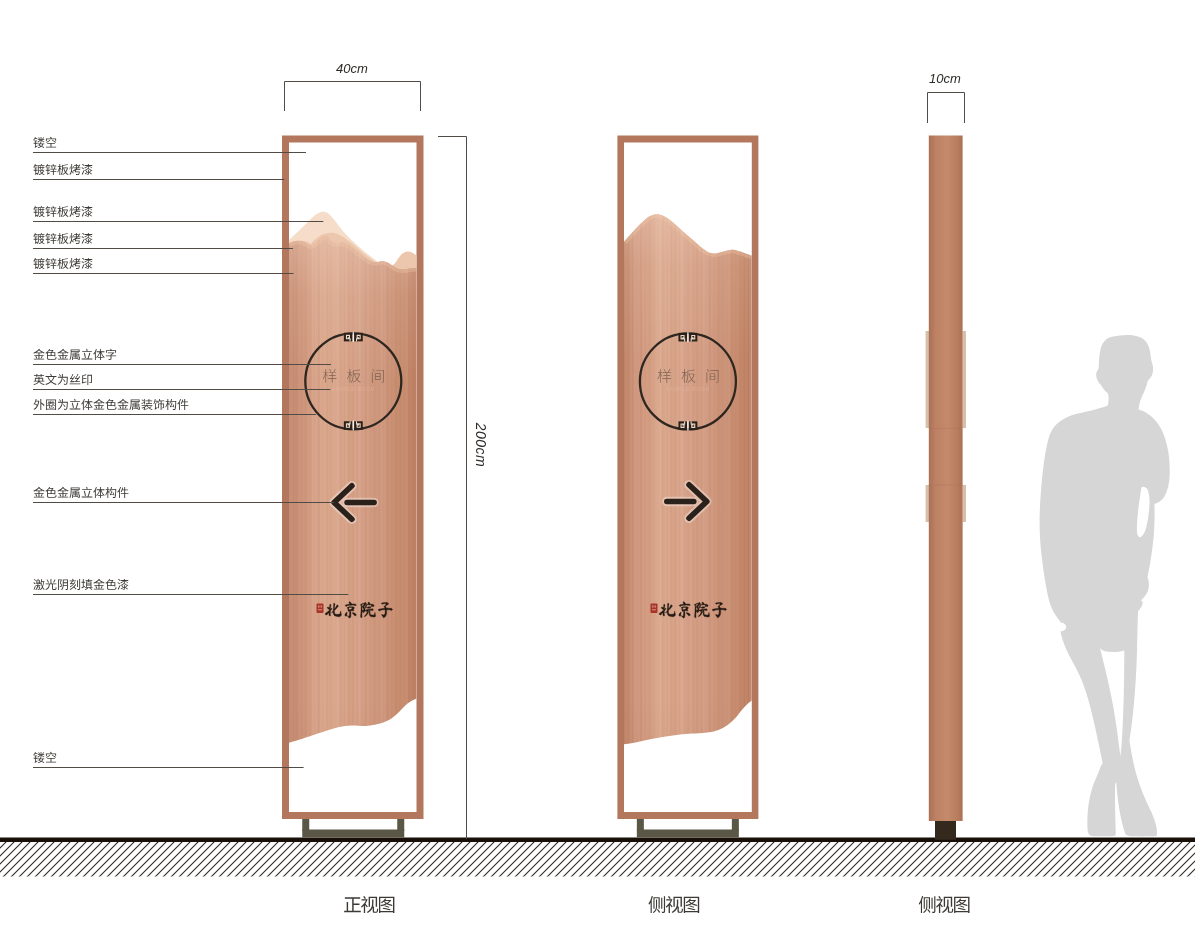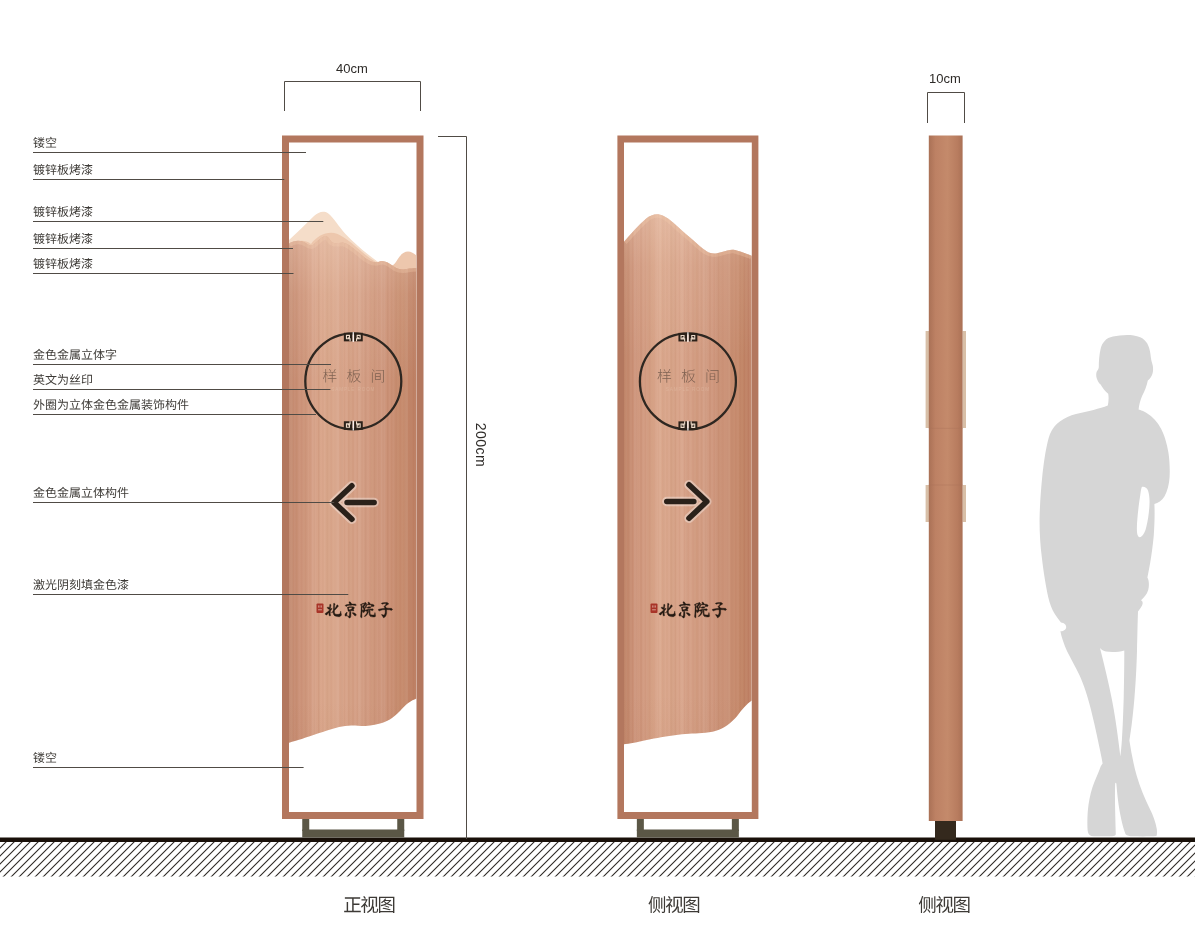--- a/index.html
+++ b/index.html
@@ -1,14 +1,14 @@
 <!DOCTYPE html>
 <html><head><meta charset="utf-8"><style>
 html,body{margin:0;padding:0;background:#ffffff;}
-#page{position:relative;width:1195px;height:927px;background:#fde047;overflow:hidden;}
+#page{position:relative;width:1195px;height:927px;background:#fde047;overflow:hidden;font-style:italic;}
 text{font-family:"Liberation Sans",sans-serif;}
 </style></head><body>
 <div id="page">
 <svg width="1195" height="927" viewBox="0 0 1195 927">
 <defs>
 
 <path id="r9542" d="M0.438 -0.79C0.464 -0.746 0.497 -0.686 0.511 -0.65L0.571 -0.679C0.555 -0.712 0.521 -0.771 0.494 -0.813ZM0.848 -0.819C0.83 -0.777 0.795 -0.714 0.769 -0.675L0.822 -0.651C0.85 -0.687 0.883 -0.743 0.913 -0.793ZM0.635 -0.836V-0.648H0.393V-0.586H0.58C0.524 -0.524 0.44 -0.464 0.369 -0.432C0.383 -0.42 0.405 -0.396 0.415 -0.38C0.489 -0.418 0.575 -0.487 0.635 -0.558V-0.383H0.703V-0.546C0.76 -0.482 0.838 -0.421 0.907 -0.387C0.919 -0.404 0.939 -0.429 0.956 -0.442C0.882 -0.471 0.8 -0.527 0.744 -0.586H0.937V-0.648H0.703V-0.836ZM0.773 -0.233C0.755 -0.175 0.728 -0.128 0.688 -0.091C0.643 -0.109 0.597 -0.127 0.55 -0.144C0.567 -0.17 0.586 -0.201 0.605 -0.233ZM0.449 -0.115C0.51 -0.094 0.57 -0.071 0.627 -0.047C0.568 -0.014 0.491 0.008 0.391 0.021C0.403 0.035 0.416 0.061 0.422 0.08C0.541 0.059 0.632 0.029 0.699 -0.016C0.772 0.017 0.838 0.05 0.887 0.078L0.937 0.023C0.889 -0.003 0.826 -0.033 0.755 -0.063C0.798 -0.108 0.827 -0.163 0.846 -0.233H0.943V-0.296H0.64C0.653 -0.322 0.665 -0.347 0.675 -0.371L0.603 -0.385C0.592 -0.357 0.578 -0.326 0.562 -0.296H0.384V-0.233H0.527C0.501 -0.189 0.474 -0.148 0.449 -0.115ZM0.177 -0.838C0.146 -0.744 0.091 -0.655 0.029 -0.596C0.04 -0.58 0.06 -0.545 0.066 -0.53C0.101 -0.565 0.134 -0.609 0.164 -0.658H0.363V-0.727H0.202C0.217 -0.757 0.23 -0.788 0.241 -0.819ZM0.055 -0.344V-0.275H0.186V-0.076C0.186 -0.027 0.151 0.007 0.132 0.021C0.144 0.033 0.164 0.058 0.172 0.073C0.187 0.055 0.213 0.037 0.381 -0.067C0.375 -0.082 0.366 -0.111 0.363 -0.131L0.254 -0.067V-0.275H0.368V-0.344H0.254V-0.479H0.338V-0.547H0.102V-0.479H0.186V-0.344Z"></path>
 <path id="r7a7a" d="M0.564 -0.537C0.666 -0.484 0.802 -0.405 0.869 -0.357L0.919 -0.415C0.848 -0.462 0.71 -0.537 0.611 -0.587ZM0.384 -0.59C0.307 -0.523 0.203 -0.455 0.085 -0.413L0.129 -0.348C0.246 -0.398 0.356 -0.474 0.436 -0.544ZM0.077 -0.022V0.046H0.927V-0.022H0.538V-0.275H0.825V-0.343H0.182V-0.275H0.459V-0.022ZM0.424 -0.824C0.44 -0.792 0.459 -0.752 0.473 -0.718H0.076V-0.492H0.15V-0.649H0.849V-0.517H0.926V-0.718H0.565C0.55 -0.755 0.524 -0.807 0.502 -0.846Z"></path>
 <path id="r9540" d="M0.646 -0.83C0.658 -0.805 0.67 -0.776 0.678 -0.749H0.44V-0.45C0.44 -0.302 0.432 -0.097 0.344 0.048C0.362 0.054 0.391 0.071 0.403 0.081C0.494 -0.069 0.507 -0.294 0.507 -0.45V-0.516H0.597V-0.365H0.857V-0.516H0.948V-0.579H0.857V-0.656H0.792V-0.579H0.659V-0.656H0.597V-0.579H0.507V-0.684H0.955V-0.749H0.753C0.743 -0.779 0.728 -0.814 0.712 -0.843ZM0.792 -0.516V-0.421H0.659V-0.516ZM0.831 -0.241C0.806 -0.192 0.771 -0.149 0.73 -0.112C0.69 -0.15 0.658 -0.193 0.634 -0.241ZM0.521 -0.304V-0.241H0.565C0.593 -0.178 0.631 -0.121 0.679 -0.072C0.619 -0.032 0.55 -0.003 0.479 0.015C0.493 0.03 0.51 0.06 0.517 0.078C0.594 0.055 0.668 0.022 0.731 -0.025C0.788 0.02 0.853 0.055 0.926 0.078C0.936 0.061 0.956 0.035 0.972 0.021C0.902 0.002 0.838 -0.028 0.784 -0.068C0.845 -0.125 0.894 -0.198 0.924 -0.289L0.879 -0.306L0.866 -0.304ZM0.17 -0.837C0.142 -0.744 0.091 -0.653 0.034 -0.593C0.047 -0.577 0.066 -0.539 0.073 -0.523C0.107 -0.559 0.139 -0.605 0.167 -0.656H0.391V-0.726H0.201C0.215 -0.756 0.227 -0.787 0.237 -0.818ZM0.183 0.072C0.196 0.058 0.222 0.042 0.38 -0.049C0.375 -0.064 0.369 -0.093 0.367 -0.113L0.264 -0.059V-0.275H0.387V-0.344H0.264V-0.479H0.378V-0.547H0.106V-0.479H0.195V-0.344H0.056V-0.275H0.195V-0.065C0.195 -0.024 0.167 -0.002 0.15 0.007C0.162 0.023 0.177 0.054 0.183 0.072Z"></path>
 <path id="r950c" d="M0.515 -0.62C0.541 -0.566 0.565 -0.495 0.57 -0.448L0.637 -0.469C0.63 -0.516 0.605 -0.585 0.577 -0.638ZM0.81 -0.64C0.796 -0.582 0.768 -0.499 0.742 -0.443H0.438V-0.373H0.658V-0.233H0.455V-0.162H0.658V0.079H0.733V-0.162H0.943V-0.233H0.733V-0.373H0.961V-0.443H0.812C0.836 -0.495 0.861 -0.564 0.883 -0.623ZM0.623 -0.814C0.647 -0.785 0.669 -0.747 0.681 -0.716H0.463V-0.647H0.94V-0.716H0.73L0.75 -0.725C0.738 -0.757 0.711 -0.805 0.681 -0.838ZM0.179 -0.837C0.149 -0.745 0.098 -0.657 0.039 -0.597C0.051 -0.582 0.07 -0.545 0.076 -0.53C0.108 -0.563 0.138 -0.604 0.165 -0.649H0.411V-0.72H0.204C0.219 -0.752 0.233 -0.785 0.244 -0.818ZM0.062 -0.344V-0.275H0.206V-0.077C0.206 -0.034 0.175 -0.006 0.158 0.004C0.17 0.019 0.188 0.05 0.194 0.067C0.209 0.051 0.236 0.034 0.406 -0.06C0.401 -0.076 0.394 -0.104 0.392 -0.125L0.275 -0.064V-0.275H0.417V-0.344H0.275V-0.479H0.395V-0.547H0.106V-0.479H0.206V-0.344Z"></path>

